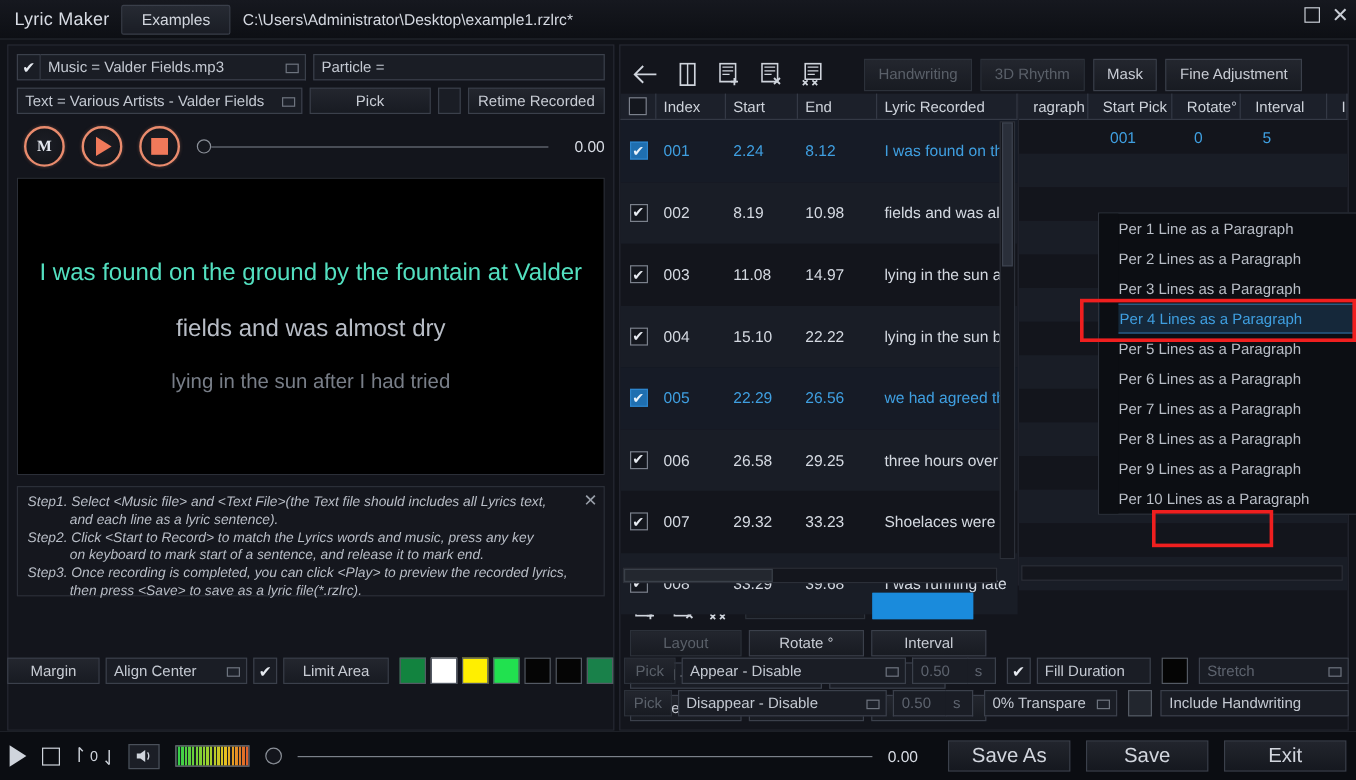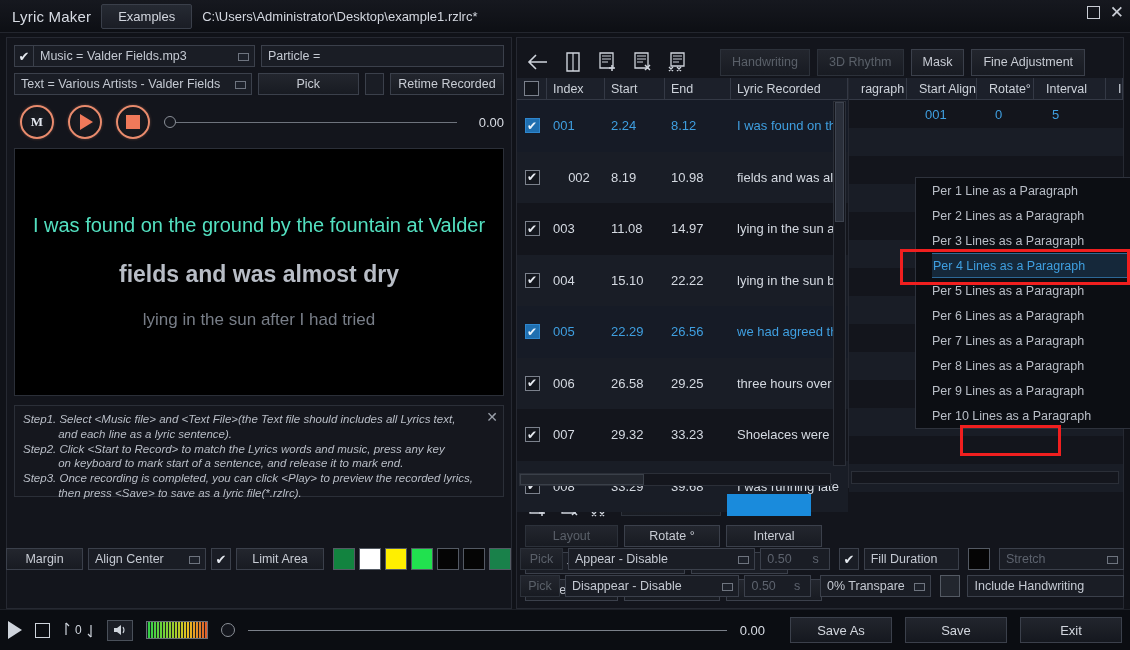--- a/index.html
+++ b/index.html
@@ -83,21 +83,21 @@
   .ttime{ font-size:13px; color:#d8dce4; margin-left:8px; }
 
   
   .preview{
     margin-top:9px; height:248px; background:#000; border:1px solid #2b2f38;
     display:flex; flex-direction:column; justify-content:center; align-items:center; gap:22px;
     padding:0 8px;
   }
   .pv-line{ text-align:center; line-height:1.22; }
   .pv-1{ font-size:20px; color:#53e0c0; }
-  .pv-2{ font-size:23px; color:#b8bdc6;font-weight:bold; }
+  .pv-2{ font-size:20px; color:#b8bdc6; }
   .pv-3{ font-size:17px; color:#787e88; }
 
   
   .steps{
     margin-top:9px; position:relative; border:1px solid #2b2f38; background:#15171e;
     padding:6px 22px 6px 8px; height:92px;
   }
   .steps p{ font-style:italic; font-size:11.5px; color:#b9bec7; line-height:1.29; white-space:pre;}
   .steps-x{ position:absolute; right:5px; top:3px; color:#9aa0aa; font-size:14px; cursor:pointer;}
   .lrow{ display:flex; gap:5px; margin-bottom:5px; }
@@ -182,21 +182,21 @@
   .spk{ width:26px;height:21px;border:1px solid #4a505a; background:#1b1e26;
      display:flex;align-items:center;justify-content:center;}
   .volmeter{ width:62px;height:18px; border:1px solid #6a7078;
      background:repeating-linear-gradient(90deg,#1a1d24 0px,#1a1d24 1px,transparent 1px,transparent 3px),
      linear-gradient(90deg,#2fcf4a 0%,#9ed12d 45%,#e8c020 68%,#e05a2b 100%);}
   .volknob{ width:14px;height:14px;border-radius:50%;border:1px solid #8b9098;background:#13151c;}
   .volline{ flex:1; height:1px; background:#7b8089; }
   .bb-time{ font-size:13px; color:#d8dce4; }
   .bb-btn{ width:102px;height:26px; background:linear-gradient(#22252d,#15181f);
      border:1px solid #3b404b; color:#d2d6de; display:flex;align-items:center;justify-content:center;
-     font-size:13px; cursor:pointer; }
+     font-size:17px; cursor:pointer; }
   svg{ display:block; }
 </style>
 </head>
 <body>
 
 <div id="app">
 
   <div class="titlebar">
     <span class="app-title">Lyric Maker</span>
     <button class="examples-btn">Examples</button>
@@ -341,21 +341,21 @@
               </div>
               <div style="width: 58px;">001</div>
               <div style="width: 60px;">2.24</div>
               <div style="width: 66px;">8.12</div>
               <div style="flex: 1 1 0%; white-space: nowrap; overflow: hidden;">I was found on th</div>
             </div>
             <div class="trow alt">
               <div class="tck">
                 <span class="ck">✔</span>
               </div>
-              <div style="width: 58px; text-align: center;">002</div>
+              <div style="width: 58px;">002</div>
               <div style="width: 60px;">8.19</div>
               <div style="width: 66px;">10.98</div>
               <div style="flex: 1 1 0%; white-space: nowrap; overflow: hidden;">fields and was alr</div>
             </div>
             <div class="trow">
               <div class="tck">
                 <span class="ck">✔</span>
               </div>
               <div style="width: 58px;">003</div>
               <div style="width: 60px;">11.08</div>
@@ -412,21 +412,21 @@
             <div class="th"></div>
           </div>
         <div class="hsb">
             <div class="th"></div>
           </div>
       </div>
 
       <div class="tbl-right">
         <div class="rtbl-head">
           <div style="width:58px;">ragraph</div>
-          <div style="width:70px;">Start Align</div>
+          <div style="width:70px;">Start Pick</div>
           <div style="width:57px;">Rotate°</div>
           <div style="width:72px;">Interval</div>
           <div style="flex:1;">I</div>
         </div>
         <div id="para-rows">
             <div class="rtbl-row">
               <div style="width: 58px;"></div>
               <div style="width: 70px;">001</div>
               <div style="width: 57px;">0</div>
               <div style="width: 72px;">5</div>

